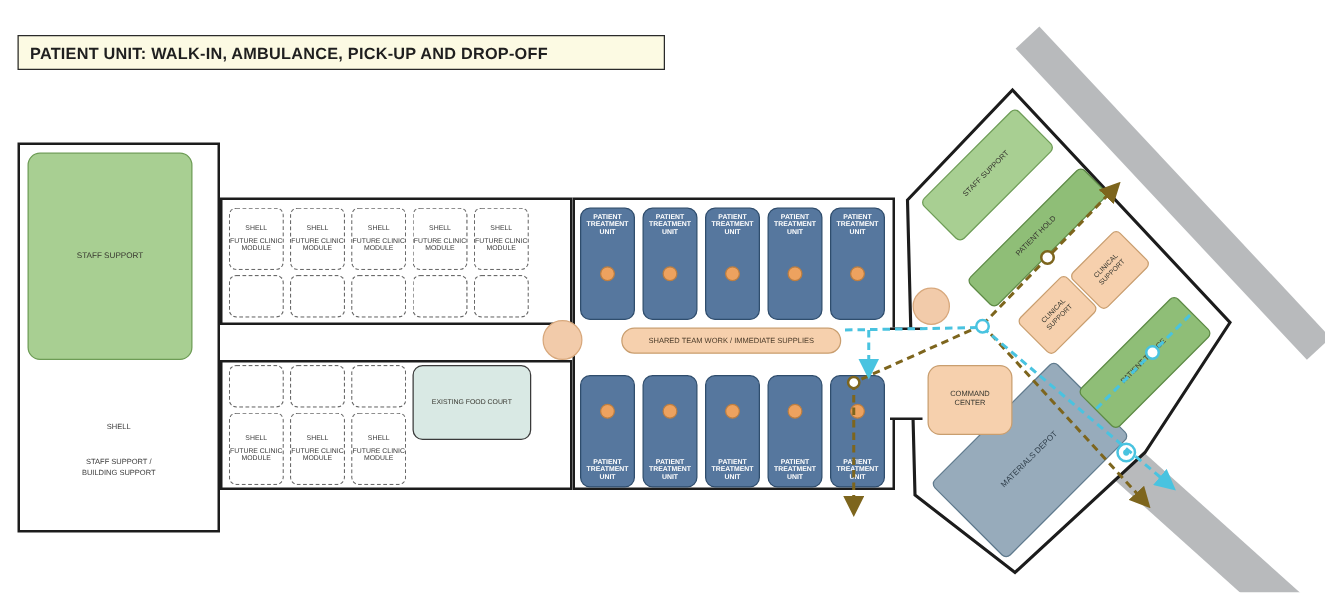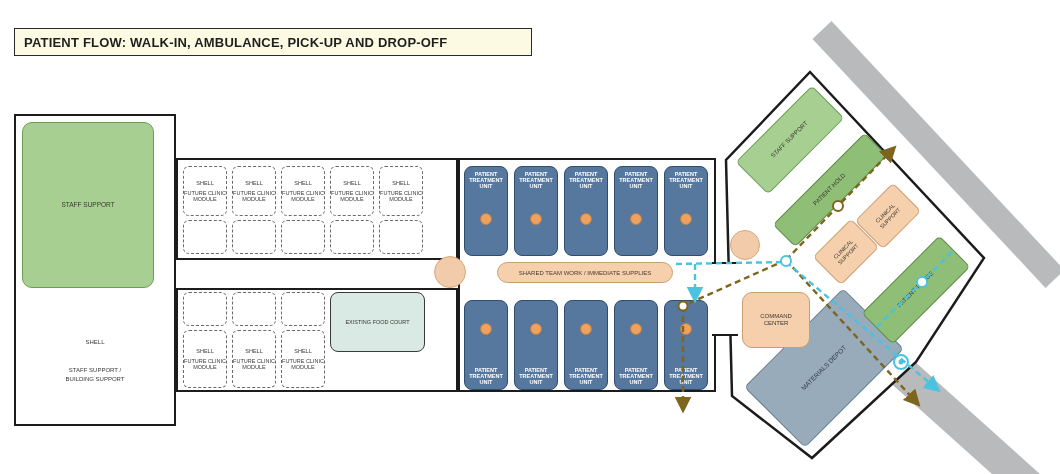--- a/index.html
+++ b/index.html
@@ -38,21 +38,21 @@
 
 <div id="canvas">
 
   <svg width="1060" height="474" style="z-index:0">
     <line x1="822" y1="30" x2="1055" y2="279" stroke="#b8babc" stroke-width="26"></line>
     <line x1="860" y1="334" x2="1085" y2="536" stroke="#b8babc" stroke-width="32"></line>
     <polygon points="810,72 984,258 916,362 812,458 732,396 726,160" fill="#ffffff" stroke="#1c1c1c" stroke-width="2.5"></polygon>
   </svg>
 
   <div class="banner" style="left:14px;top:28px;width:518px;height:28px;z-index:20">
-    <span>PATIENT FLOW: WALK-IN, AMBULANCE, PICK-UP AND DROP-OFF</span>
+    <span>PATIENT UNIT: WALK-IN, AMBULANCE, PICK-UP AND DROP-OFF</span>
   </div>
 
   <div class="outline" style="left:14px;top:114px;width:162px;height:312px;z-index:10"></div>
   <div class="room green" style="left:22px;top:122px;width:132px;height:166px;z-index:12;border-radius:10px;font-size:6.5px">
     <span>STAFF SUPPORT</span>
   </div>
   <div class="smalltext" style="left:20px;top:338px;width:150px;z-index:12">SHELL</div>
   <div class="smalltext" style="left:60px;top:366px;width:70px;z-index:12">STAFF SUPPORT / BUILDING SUPPORT</div>
 
   <div class="outline" style="left:176px;top:158px;width:282px;height:102px;z-index:8"></div>

